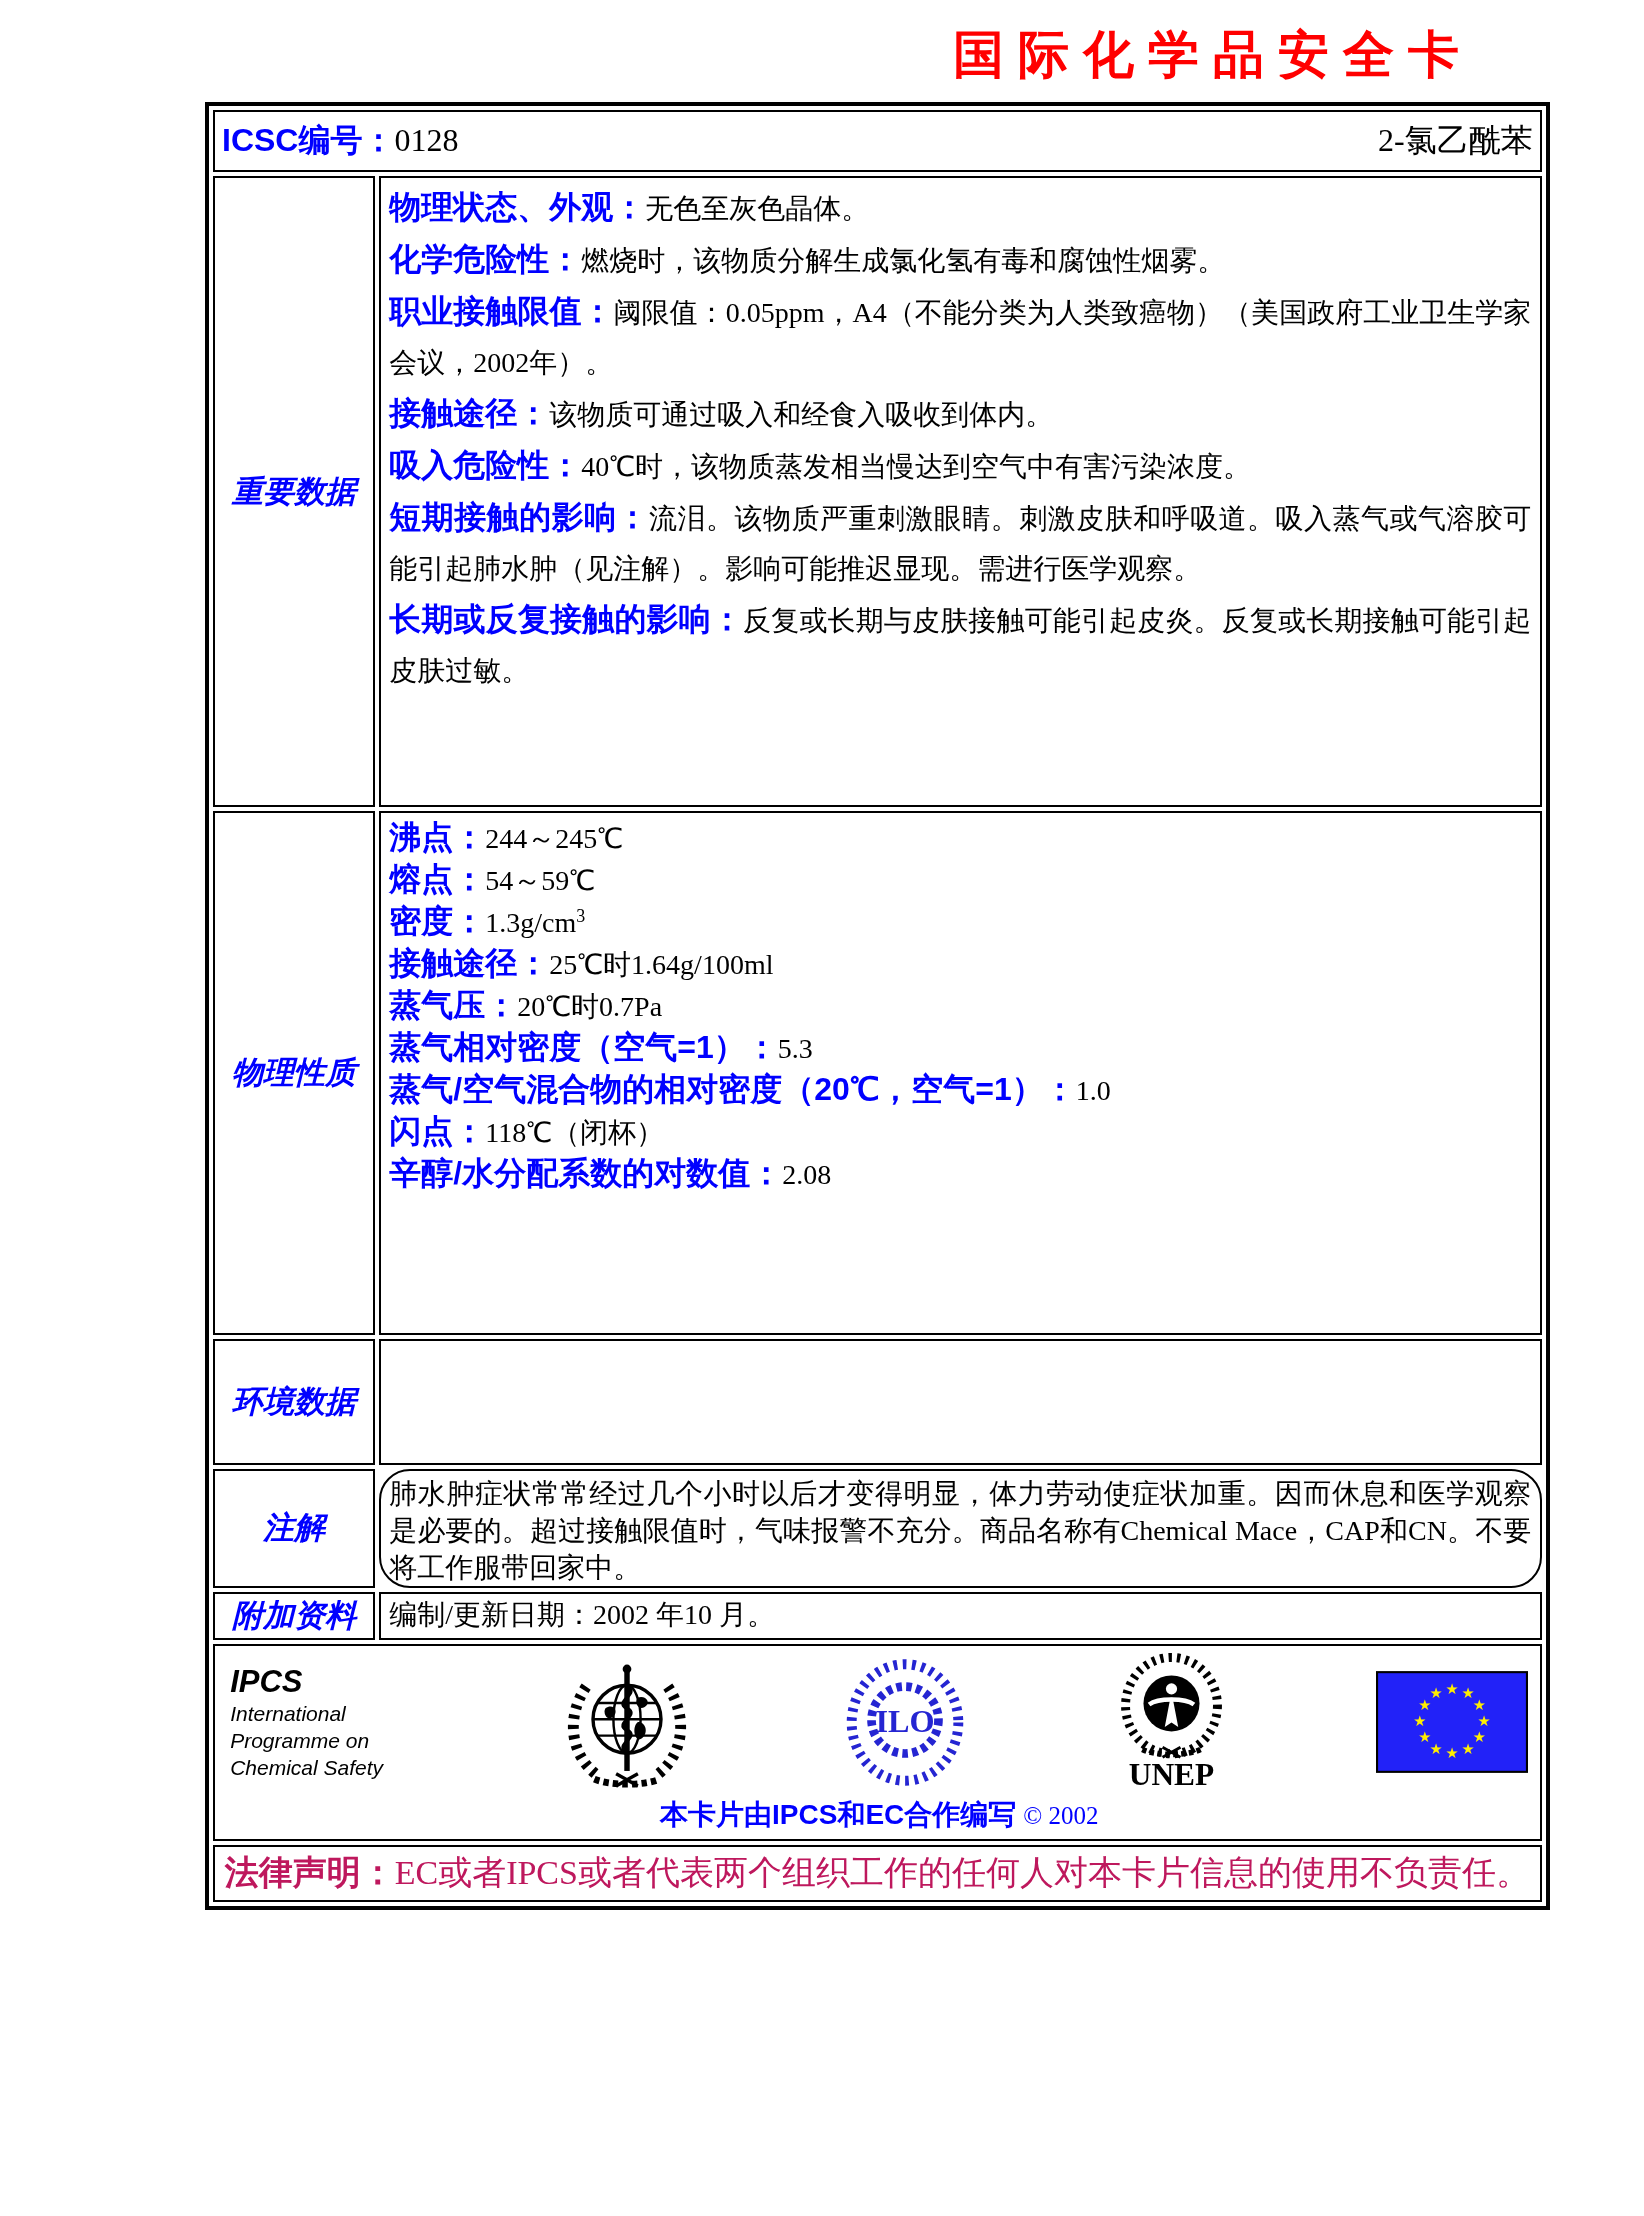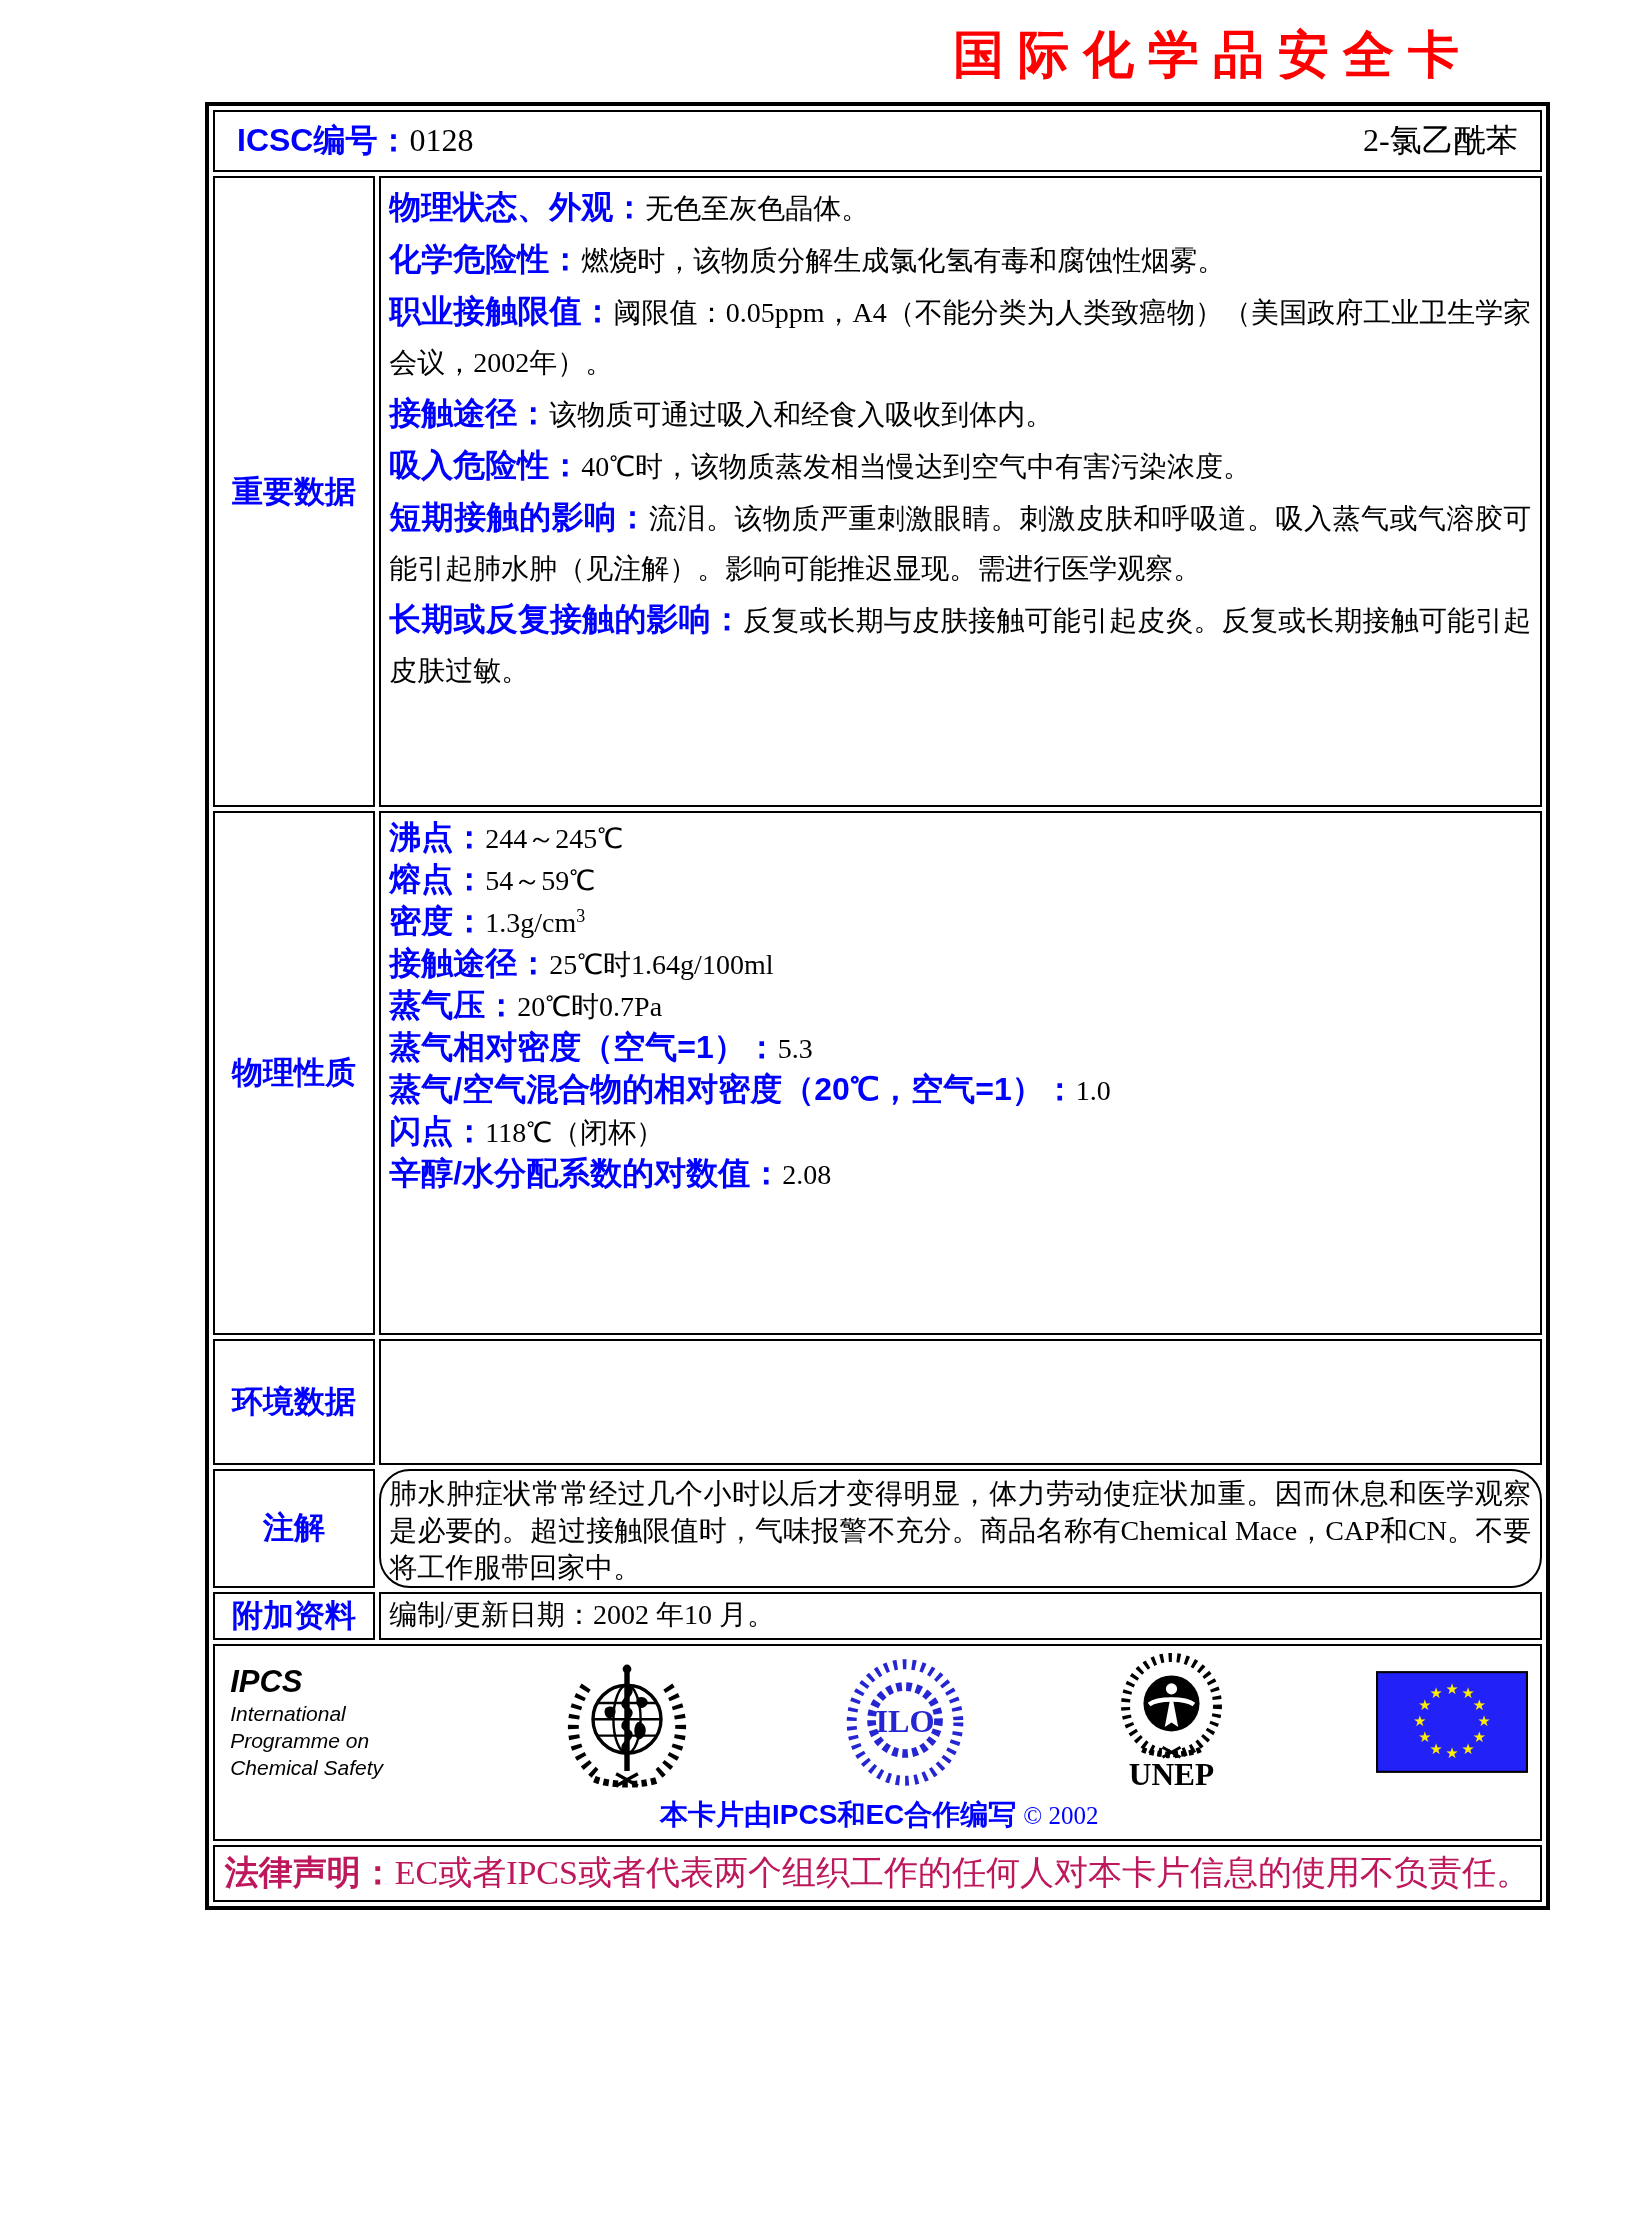--- a/index.html
+++ b/index.html
@@ -5,27 +5,27 @@
   html,body{margin:0;padding:0;background:#fff;}
   .page{position:relative;width:1644px;height:2216px;background:#fff;overflow:hidden;}
   .sans{font-family:"Liberation Sans",sans-serif;}
   .serif{font-family:"Liberation Serif",serif;}
   .title{position:absolute;left:205px;top:21px;width:1268px;text-align:right;
          color:#FF0000;font-family:"Liberation Sans",sans-serif;font-weight:bold;
          font-size:51px;letter-spacing:14px;white-space:nowrap;}
   table.card{position:absolute;left:205px;top:102px;width:1268px;
              border-collapse:separate;border-spacing:4.9px;border:4.2px solid #000;background:#fff;}
   td.cell{border:2.1px solid #000;vertical-align:top;background:#fff;}
-  td.header-cell{height:58px;padding:0 22px;vertical-align:middle;}
+  td.header-cell{height:58px;padding:0 7px;vertical-align:middle;}
   .header-line{display:flex;justify-content:space-between;align-items:center;font-size:32px;}
   .header-left{white-space:nowrap;}
   .header-right{white-space:nowrap;color:#000;}
   .lbl{color:#0000FF;font-family:"Liberation Sans",sans-serif;font-weight:bold;}
   td.label-cell{width:156px;text-align:center;vertical-align:middle;color:#0000FF;
-                font-family:"Liberation Sans",sans-serif;font-weight:bold;font-size:31px;}
+                font-family:"Liberation Sans",sans-serif;font-weight:bold;font-size:31px;font-style:italic;}
   td.content-cell{padding:4.2px 8.3px 0 8.3px;font-size:28px;color:#000;}
   .important-cell{height:623px;}
   .important-cell .item{line-height:50px;text-align:justify;}
   .physical-cell{height:516px;padding-top:8.3px;}
   .physical-cell .item{line-height:40px;white-space:nowrap;}
   .env-cell{height:117px;}
   .notes-cell{height:110px;line-height:37px;text-align:justify;border-radius:31px;}
   .additional-cell{height:32px;line-height:33px;}
   .item .lbl{font-size:32px;}
   .sup{font-size:18px;vertical-align:super;line-height:0;}

